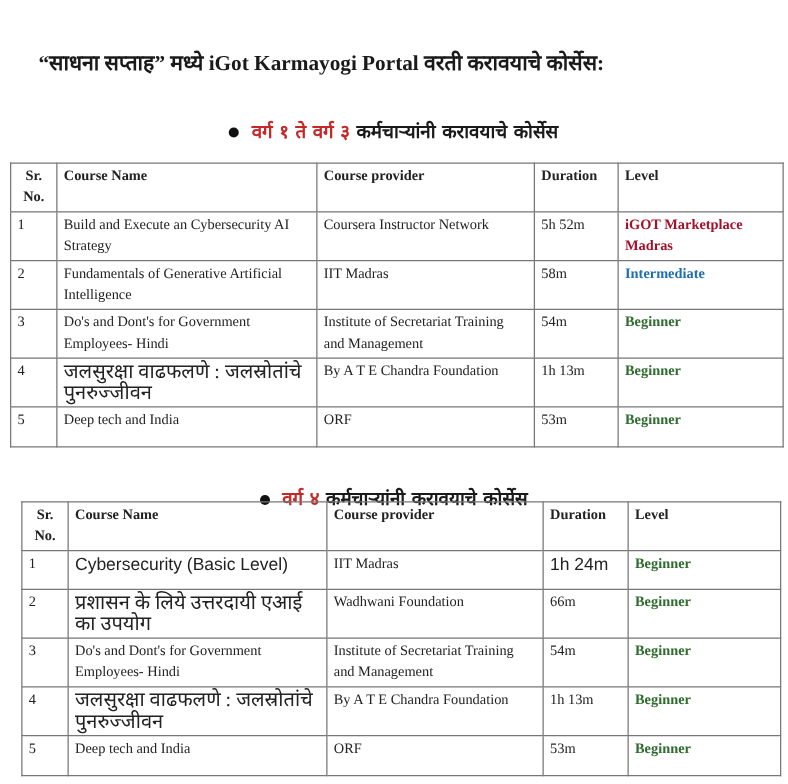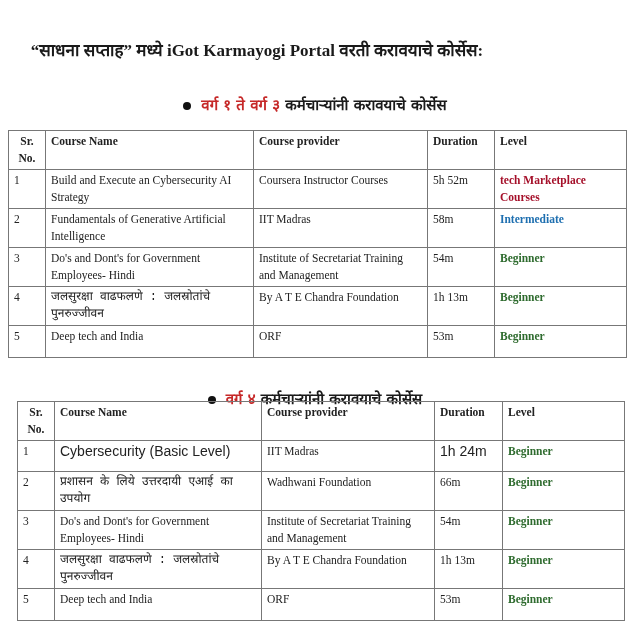--- a/index.html
+++ b/index.html
@@ -11,21 +11,21 @@
            font-family: "DejaVu Sans", sans-serif; font-size: 15px; font-weight: bold; color: #1a1a1a; }
   .section-heading .bullet { display: inline-block; width: 8px; height: 8px; border-radius: 50%;
            background: #111; vertical-align: middle; margin-right: 10px; }
   .section-heading .accent { color: #c62828; }
   table { position: absolute; border-collapse: collapse; font-size: 11.5px; table-layout: fixed; }
   td, th { border: 1.5px solid #777; vertical-align: top; padding: 2px 5px; line-height: 17px; margin-left: 45px; }
   th { font-weight: bold; text-align: left; }
   th.sr { text-align: center; }
   .lvl { font-weight: bold; }
   .sans { font-family: "Liberation Sans", sans-serif; font-size: 14px; }
-  .dev { font-family: Liberation Mono, monospace; font-size: 12px; }
+  .dev { font-family: Liberation Serif, serif; font-size: 16px; }
 </style>
 </head>
 <body>
 
 <div class="title">“साधना सप्ताह” मध्ये iGot Karmayogi Portal वरती करावयाचे कोर्सेस:</div>
 
 <div class="section-heading" style="top:94px;">
   <span class="bullet"></span><span class="accent">वर्ग १ ते वर्ग ३</span><span> कर्मचाऱ्यांनी करावयाचे कोर्सेस</span>
 </div>
 
@@ -41,23 +41,23 @@
       <tr style="height:36px;">
     <th class="sr">Sr. No.</th>
     <th>Course Name</th>
     <th>Course provider</th>
     <th>Duration</th>
     <th>Level</th>
   </tr>
   <tr style="height:35px;">
     <td>1</td>
     <td>Build and Execute an Cybersecurity AI Strategy</td>
-    <td>Coursera Instructor Courses</td>
+    <td>Coursera Instructor Network</td>
     <td>5h 52m</td>
-    <td class="lvl" style="color:#a5102a">tech Marketplace Courses</td>
+    <td class="lvl" style="color:#a5102a">iGOT Marketplace Madras</td>
   </tr>
   <tr style="height:35px;">
     <td>2</td>
     <td>Fundamentals of Generative Artificial Intelligence</td>
     <td>IIT Madras</td>
     <td>58m</td>
     <td class="lvl" style="color:#1e6fb0">Intermediate</td>
   </tr>
   <tr style="height:35px;">
     <td>3</td>

